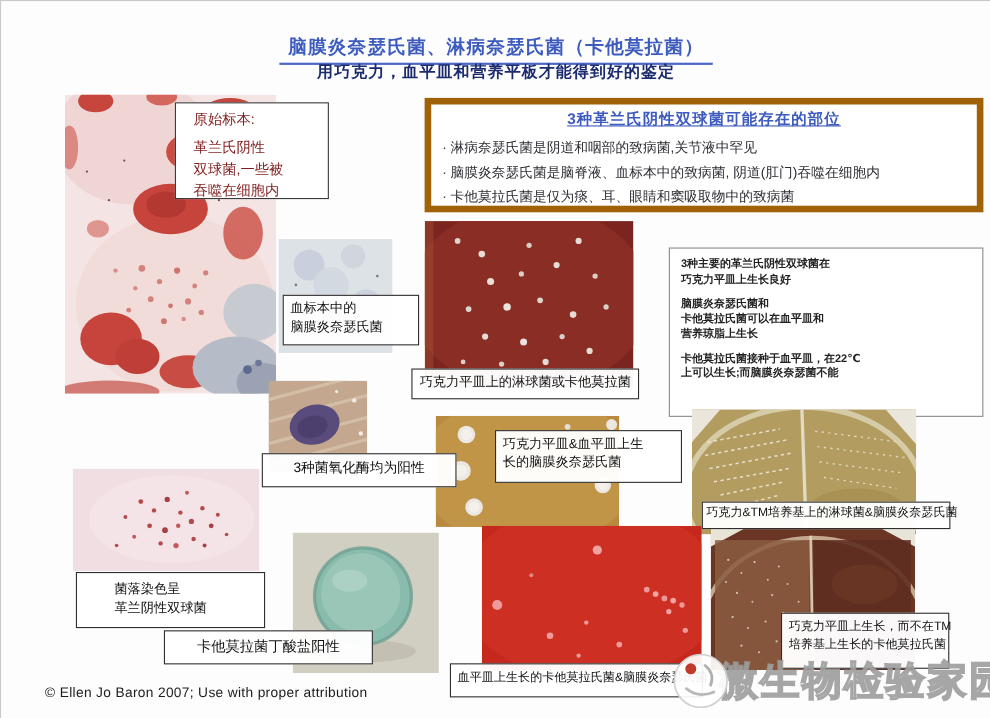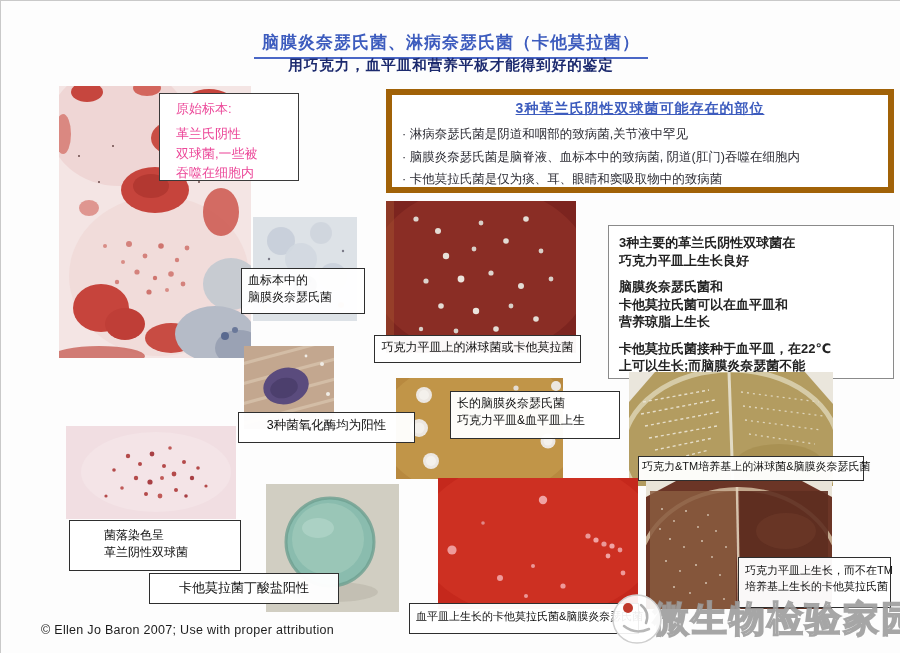--- a/index.html
+++ b/index.html
@@ -29,28 +29,28 @@
     border:6px solid #a16207;background:#fff;box-sizing:border-box;padding:5px 10px 0 10px;
   }
   .sites-header{
     text-align:center;font-size:14px;font-weight:bold;color:#3d5cbe;
     text-decoration:underline;margin-bottom:5px;letter-spacing:1px;
   }
   .sites-bullet{font-size:12.5px;color:#2c2c34;line-height:1.8;font-weight:500;white-space:nowrap;}
   .specimen-box{
     position:absolute;left:158px;top:92px;width:140px;height:88px;
     background:#fff;border:1px solid #3a3a3a;box-sizing:border-box;
-    padding:6px 4px 0 16px;font-size:13px;color:#ec4899;font-weight:500;
+    padding:6px 4px 0 16px;font-size:13px;color:#7f1d1d;font-weight:500;
   }
   .specimen-box .t{margin-bottom:6px;}
   .specimen-box .l{line-height:1.5;}
   .growth-box{
     position:absolute;left:607px;top:224px;width:286px;height:154px;
     border:1px solid #8a8a8a;background:#fff;box-sizing:border-box;
-    padding:8px 18px 0 10px;font-size:13px;font-weight:600;color:#222;line-height:1.35;
+    padding:8px 18px 0 10px;font-size:10px;font-weight:600;color:#222;line-height:1.35;
   }
   .growth-box .gap{height:9px;}
   .copyright{position:absolute;left:40px;top:622px;font-size:12.5px;color:#1c1c1c;letter-spacing:.3px;}
   .watermark-text{
     position:absolute;left:652px;top:594px;font-size:36px;font-weight:bold;
     color:rgba(255,255,255,.45);-webkit-text-stroke:1.5px rgba(150,150,150,.85);
     letter-spacing:2px;white-space:nowrap;z-index:40;
   }
   .watermark-logo{position:absolute;left:610px;top:592px;width:52px;height:52px;z-index:41;}
   .z10{z-index:10}.z20{z-index:20}
@@ -137,21 +137,21 @@
         <circle cx="54" cy="68" r="2" fill="#3f4f7c"></circle>
       <circle cx="50" cy="72" r="1.8" fill="#46568a"></circle>
         <circle cx="57" cy="64" r="1.8" fill="#46568a"></circle>
       <circle cx="88" cy="88" r="3" fill="#c8a089"></circle>
         <circle cx="12" cy="90" r="2.5" fill="#c9ab92"></circle>
       <circle cx="90" cy="34" r="1.2" fill="#7a7a88"></circle>
         <circle cx="16" cy="42" r="1.2" fill="#7a7a88"></circle>
     </svg>
   </div>
 
-  <div class="lbl z10" style="left:240px;top:267px;width:124px;height:46px;">
+  <div class="lbl z10" style="left:256px;top:267px;width:124px;height:46px;">
     <div>血标本中的</div>
     <div>脑膜炎奈瑟氏菌</div>
   </div>
 
   <div class="photo" style="left:385px;top:200px;width:190px;height:152px;">
     <svg width="190" height="152" viewBox="0 0 190 152" xmlns="http://www.w3.org/2000/svg">
       <rect width="190" height="152" fill="#7c241f"></rect>
       <ellipse cx="95" cy="70" rx="110" ry="85" fill="#8d2f27" opacity=".8"></ellipse>
       <rect x="0" y="0" width="8" height="152" fill="#a3542f" opacity=".45"></rect>
       <circle cx="30" cy="18" r="2.6" fill="#ddd5ce"></circle>
@@ -224,22 +224,22 @@
         <circle cx="35" cy="83" r="5" fill="#f4f1ec"></circle>
       <circle cx="152" cy="63" r="7.5" fill="#ece7e1"></circle>
         <circle cx="152" cy="63" r="4.5" fill="#f4f1ec"></circle>
       <circle cx="160" cy="8" r="5" fill="#ece7e1"></circle>
       <circle cx="120" cy="10" r="2.6" fill="#e4ddd4"></circle>
         <circle cx="98" cy="30" r="2" fill="#e4ddd4"></circle>
     </svg>
   </div>
 
   <div class="lbl z10" style="left:449px;top:390px;width:170px;height:48px;">
+    <div>巧克力平皿&amp;血平皿上生</div>
     <div>长的脑膜炎奈瑟氏菌</div>
-    <div>巧克力平皿&amp;血平皿上生</div>
   </div>
 
   <div class="photo" style="left:628px;top:371px;width:204px;height:114px;">
     <svg width="204" height="114" viewBox="0 0 204 114" xmlns="http://www.w3.org/2000/svg">
       <rect width="204" height="114" fill="#b39c60"></rect>
       <polygon points="0,0 26,0 0,30" fill="#eae6dc"></polygon>
       <polygon points="204,0 176,0 204,32" fill="#eae6dc"></polygon>
       <ellipse cx="102" cy="78" rx="108" ry="80" fill="none" stroke="#dcd3b4" stroke-width="5" opacity=".85"></ellipse>
       <line x1="100" y1="0" x2="104" y2="114" stroke="#e8e2d0" stroke-width="3" opacity=".9"></line>
       <g stroke="#ece6d6" stroke-width="1.4" opacity=".9" stroke-dasharray="3,3">
@@ -360,21 +360,21 @@
         <circle cx="74" cy="94" r=".9"></circle>
           <circle cx="80" cy="66" r=".9"></circle>
           <circle cx="14" cy="48" r=".9"></circle>
         <circle cx="62" cy="34" r=".9"></circle>
           <circle cx="78" cy="118" r=".9"></circle>
       </g>
       <ellipse cx="140" cy="50" rx="30" ry="18" fill="#6e3a2a" opacity=".6"></ellipse>
     </svg>
   </div>
 
-  <div class="lbl z10" style="left:737px;top:556px;width:153px;height:51px;font-size:11px;padding:5px 4px 0 6px;">
+  <div class="lbl z10" style="left:709px;top:556px;width:153px;height:51px;font-size:11px;padding:5px 4px 0 6px;">
     <div>巧克力平皿上生长，而不在TM</div>
     <div>培养基上生长的卡他莫拉氏菌</div>
   </div>
 
   <div class="copyright">© Ellen Jo Baron 2007; Use with proper attribution</div>
 
   <div class="watermark-logo">
     <svg width="52" height="52" viewBox="0 0 52 52" xmlns="http://www.w3.org/2000/svg">
       <circle cx="26" cy="26" r="24" fill="rgba(255,255,255,.92)" stroke="#cfcfcf" stroke-width="1.5"></circle>
       <circle cx="17" cy="15" r="5" fill="#c0392b"></circle>

